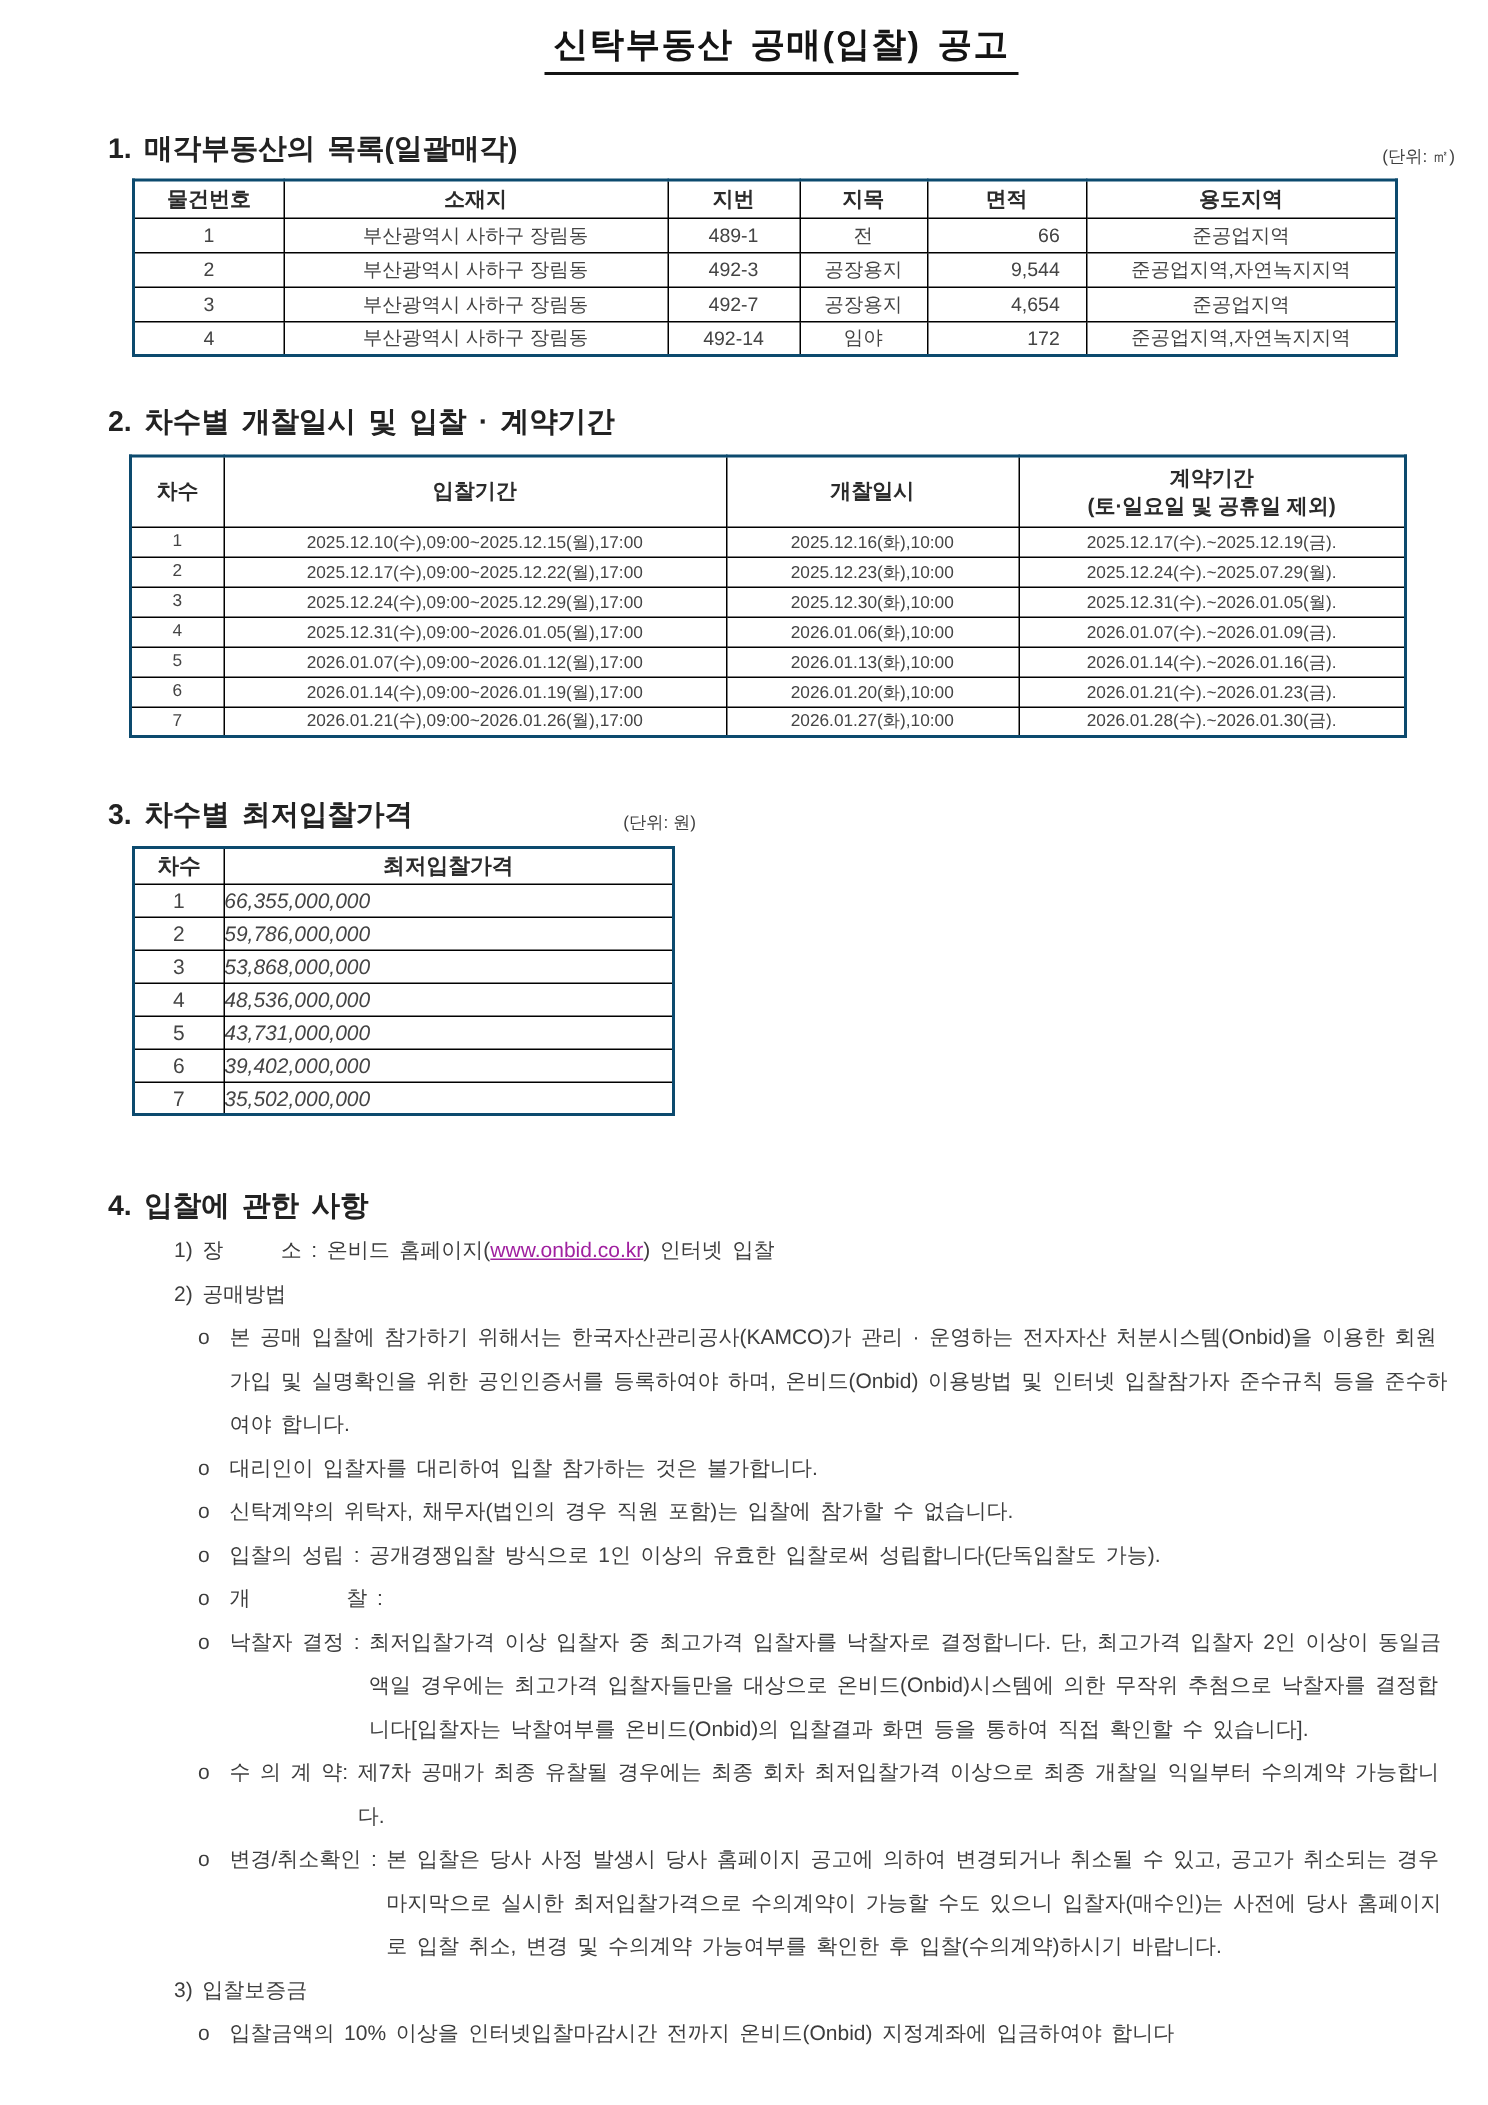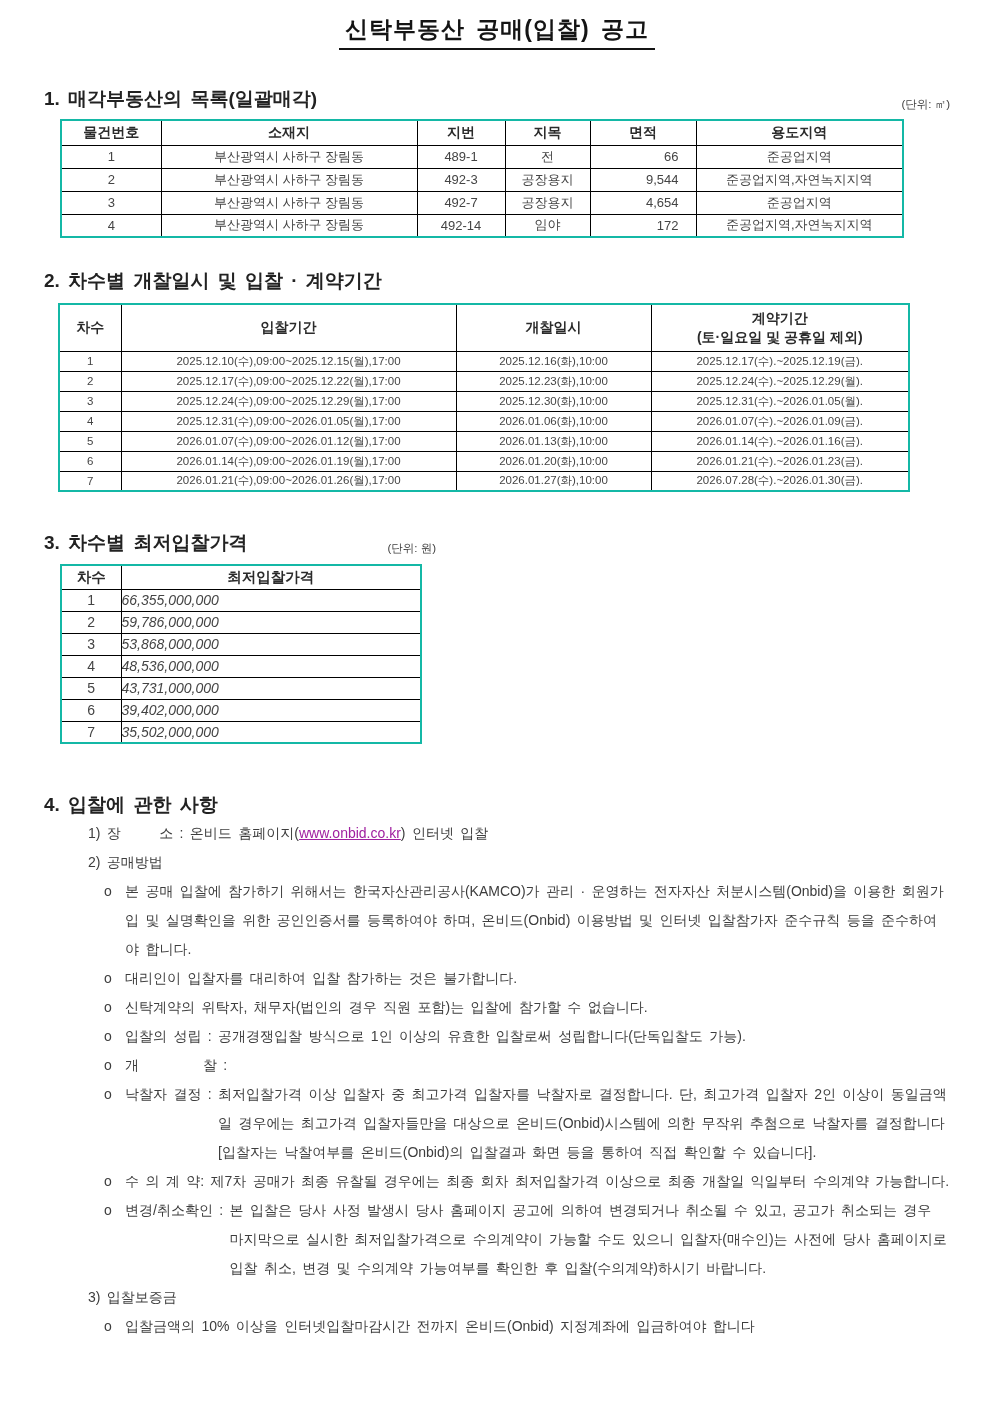--- a/index.html
+++ b/index.html
@@ -3,42 +3,42 @@
 <meta charset="utf-8">
 <style>
   * { box-sizing: border-box; margin: 0; padding: 0; }
   html, body {
     width: 992px; height: 1403px;
     background: #ffffff;
     overflow: hidden;
     font-family: "Liberation Sans", "DejaVu Sans", sans-serif;
     color: #3f3f3f;
   }
-  .page { padding: 14px 42px 0 44px; }
+  .page { padding: 14px 22px 0 44px; margin-left: 28px; }
 
   
   .title-wrap { text-align: center; margin-bottom: 36px; }
   .doc-title {
     display: inline-block;
     font-size: 23px; font-weight: bold; color: #141414;
     letter-spacing: 1px;
     border-bottom: 2px solid #141414;
     padding: 0 6px 3px 6px;
     word-spacing: 4px;
   }
 
   
   .sec-head-row { display: flex; justify-content: space-between; align-items: flex-end; }
   .sec-heading { font-size: 19px; font-weight: bold; color: #222; word-spacing: 3px; }
   .unit-label { font-size: 11.5px; color: #3f3f3f; }
 
   
   table { border-collapse: collapse; table-layout: fixed; }
   th, td { border: 1px solid #000; overflow: hidden; white-space: nowrap; }
-  table { border: 2px solid #14b8a6; }
+  table { border: 2px solid #0c4a6e; }
   th { font-weight: bold; color: #2b2b2b; }
   td { color: #444; }
 
   
   .t1 { width: 842px; margin: 7px 0 0 16px; }
   .t1 th { font-size: 14px; height: 25px; }
   .t1 td { font-size: 13px; height: 23px; text-align: center; }
   .t1 td.num-right { text-align: right; padding-right: 17px; }
 
   
@@ -167,21 +167,21 @@
       <tr>
         <td>1</td>
         <td>2025.12.10(수),09:00~2025.12.15(월),17:00</td>
         <td>2025.12.16(화),10:00</td>
         <td>2025.12.17(수).~2025.12.19(금).</td>
       </tr>
       <tr>
         <td>2</td>
         <td>2025.12.17(수),09:00~2025.12.22(월),17:00</td>
         <td>2025.12.23(화),10:00</td>
-        <td>2025.12.24(수).~2025.12.29(월).</td>
+        <td>2025.12.24(수).~2025.07.29(월).</td>
       </tr>
       <tr>
         <td>3</td>
         <td>2025.12.24(수),09:00~2025.12.29(월),17:00</td>
         <td>2025.12.30(화),10:00</td>
         <td>2025.12.31(수).~2026.01.05(월).</td>
       </tr>
       <tr>
         <td>4</td>
         <td>2025.12.31(수),09:00~2026.01.05(월),17:00</td>
@@ -197,21 +197,21 @@
       <tr>
         <td>6</td>
         <td>2026.01.14(수),09:00~2026.01.19(월),17:00</td>
         <td>2026.01.20(화),10:00</td>
         <td>2026.01.21(수).~2026.01.23(금).</td>
       </tr>
       <tr>
         <td>7</td>
         <td>2026.01.21(수),09:00~2026.01.26(월),17:00</td>
         <td>2026.01.27(화),10:00</td>
-        <td>2026.07.28(수).~2026.01.30(금).</td>
+        <td>2026.01.28(수).~2026.01.30(금).</td>
       </tr>
     </tbody>
   </table>
 
   <div class="gap2"></div>
 
   <div class="sec-head-row" style="width:392px">
     <span class="sec-heading">3. 차수별 최저입찰가격</span>
     <span class="unit-label">(단위: 원)</span>
   </div>

